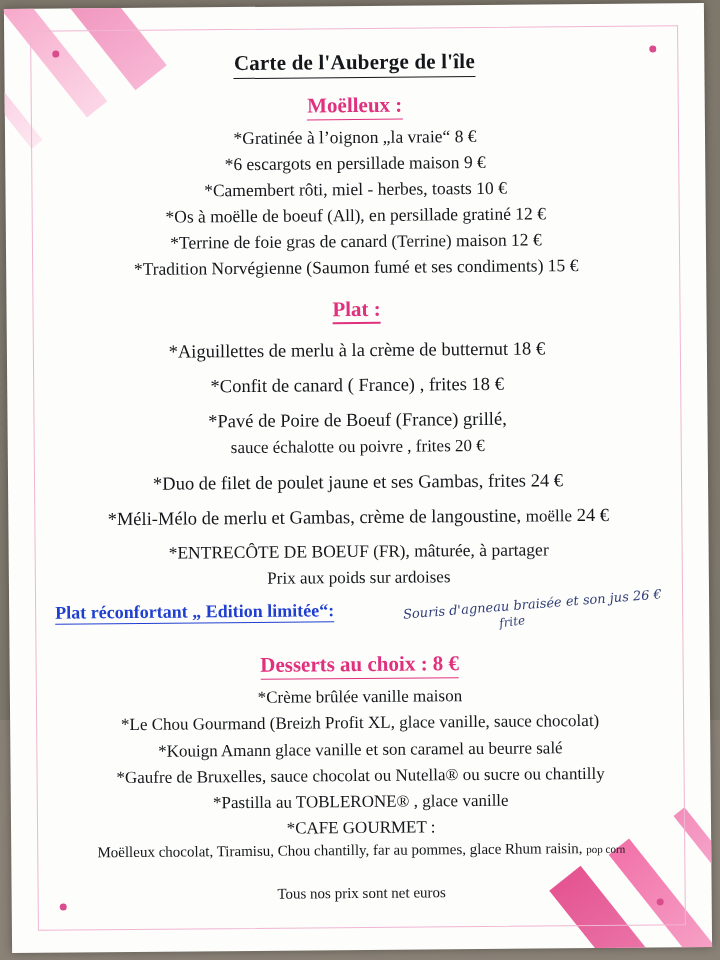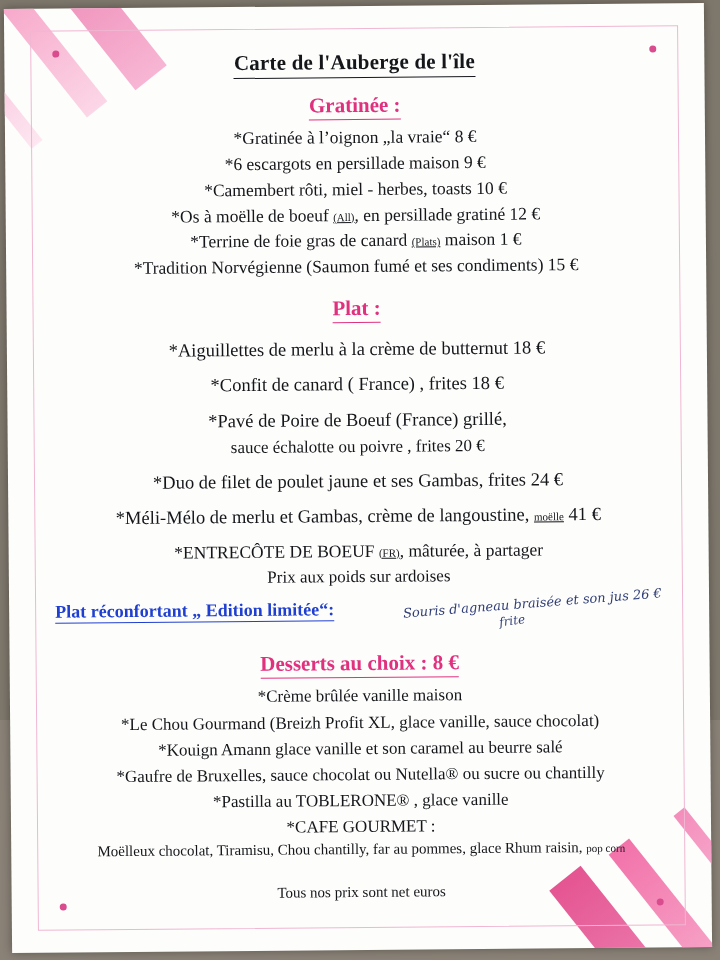--- a/index.html
+++ b/index.html
@@ -136,22 +136,21 @@
     font-size: 17.5px;
     line-height: 1.42;
     margin: 1px 0;
     white-space: nowrap;
   }
   .plats .item {
     font-size: 18.5px;
     margin: 9px 0;
   }
   .small {
-    font-size: 11px;
-    text-decoration: underline;
+    font-size: 17px;
   }
   .xsmall {
     font-size: 11px;
   }
   .caps {
     font-size: 17.5px;
   }
   .sub-line {
     font-size: 17px;
     margin-top: 2px;
@@ -221,43 +220,43 @@
     <div class="dot bl"></div>
     <div class="dot br"></div>
 
     <div class="content">
 
       <div class="head-wrap">
         <div class="doc-title">Carte de l'Auberge de l'île</div>
       </div>
 
       <div class="head-wrap">
-        <div class="section-head">Gratinée :</div>
+        <div class="section-head">Moëlleux :</div>
       </div>
       <div class="entrees">
         <div class="item">*Gratinée à l’oignon „la vraie“  8 €</div>
         <div class="item">*6 escargots en persillade maison   9 €</div>
         <div class="item">*Camembert rôti,  miel - herbes, toasts   10 €</div>
         <div class="item"><span>*Os à moëlle de boeuf </span><span class="small">(All)</span><span>, en persillade gratiné  12 €</span></div>
-        <div class="item"><span>*Terrine de foie gras de canard </span><span class="small">(Plats)</span><span> maison   1 €</span></div>
+        <div class="item"><span>*Terrine de foie gras de canard </span><span class="small">(Terrine)</span><span> maison   12 €</span></div>
         <div class="item">*Tradition Norvégienne (Saumon fumé et ses condiments) 15 €</div>
       </div>
 
       <div class="head-wrap">
         <div class="section-head">Plat :</div>
       </div>
       <div class="plats">
         <div class="item">*Aiguillettes de merlu à la crème de butternut    18 €</div>
         <div class="item">*Confit de canard ( France) , frites    18 €</div>
         <div class="item">
           <div>*Pavé de Poire de Boeuf (France) grillé,</div>
           <div class="sub-line">sauce échalotte ou poivre , frites 20 €</div>
         </div>
         <div class="item">*Duo de filet de poulet jaune et ses Gambas, frites  24 €</div>
-        <div class="item"><span>*Méli-Mélo de merlu et Gambas, crème de langoustine, </span><span class="small">moëlle</span><span>  41 €</span></div>
+        <div class="item"><span>*Méli-Mélo de merlu et Gambas, crème de langoustine, </span><span class="small">moëlle</span><span>  24 €</span></div>
         <div class="item">
           <div class="caps"><span>*ENTRECÔTE DE BOEUF </span><span class="small">(FR)</span><span>, mâturée, à partager</span></div>
           <div class="sub-line">Prix aux poids  sur ardoises</div>
         </div>
       </div>
 
       <div class="limited-row">
         <span class="limited-label">Plat réconfortant „ Edition limitée“:</span>
         <span class="handwriting">
           <span>Souris d'agneau braisée et son jus 26 €</span>

